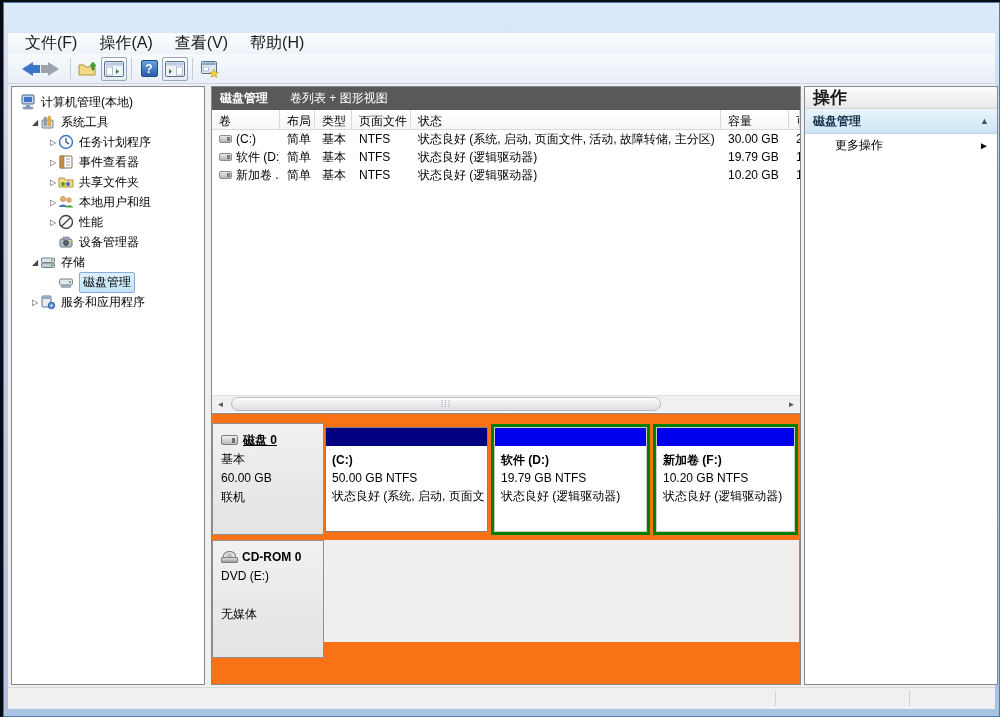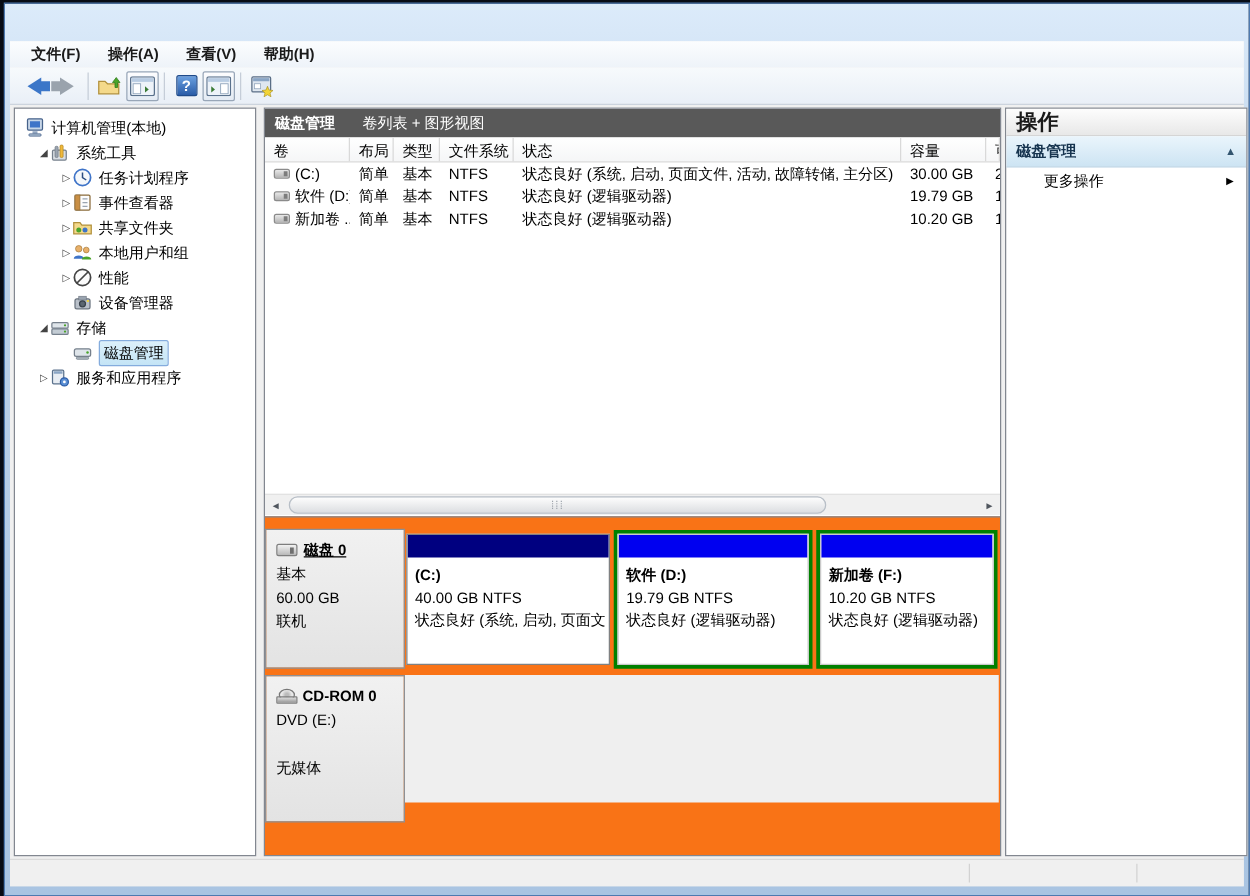--- a/index.html
+++ b/index.html
@@ -16,21 +16,21 @@
   .wbtn{width:30px;height:19px;border:1px solid #65788f;border-radius:3px;
         background:linear-gradient(180deg,#f4f8fc 0%,#dbe6f1 45%,#c0d2e4 46%,#d4e2ef 100%);
         display:flex;align-items:center;justify-content:center;}
   .wbtn.close{width:42px;background:linear-gradient(180deg,#f0a696 0%,#dd6a52 45%,#c43a22 46%,#d2644c 100%);}
   .glyph-min{width:12px;height:3px;background:#3a5776;margin-top:7px;}
   .glyph-max{width:10px;height:8px;border:2px solid #3a5776;background:transparent;}
   .glyph-close{color:#fff;font-weight:bold;font-size:13px;line-height:13px;text-shadow:0 1px 1px #7c1d0e;}
   .win-inner{position:absolute;left:4px;right:4px;top:30px;bottom:7px;background:#f0f0f0;}
   
   .menubar{position:absolute;left:0;right:0;top:0;height:21px;background:linear-gradient(180deg,#fbfdfe,#eef3f9);display:flex;align-items:center;padding-left:6px;}
-  .menu-item{font-size:12px;color:#1a1a1a;padding:3px 11px;font-weight:bold;}
+  .menu-item{font-size:16px;color:#1a1a1a;padding:3px 11px;}
   .toolbar{position:absolute;left:0;right:0;top:21px;height:30px;background:linear-gradient(180deg,#f7fafc,#e9eff7);border-bottom:1px solid #ccd4de;display:flex;align-items:center;padding-left:6px;}
   .tb-sep{width:1px;height:22px;background:#c5cdd8;margin:0 4px;}
   .tb-btn{width:26px;height:24px;display:flex;align-items:center;justify-content:center;position:relative;}
   .tb-btn.framed{border:1px solid #98a6b8;border-radius:2px;background:linear-gradient(180deg,#fdfdfe,#e4ebf4);}
   .arrow-back{width:0;height:0;border-top:7px solid transparent;border-bottom:7px solid transparent;border-right:11px solid #3b76c8;position:relative;}
   .arrow-back:after{content:"";position:absolute;left:10px;top:-4px;width:8px;height:8px;background:#3b76c8;}
   .arrow-fwd{width:0;height:0;border-top:7px solid transparent;border-bottom:7px solid transparent;border-left:11px solid #9aa3ad;position:relative;}
   .arrow-fwd:before{content:"";position:absolute;right:10px;top:-4px;width:8px;height:8px;background:#9aa3ad;}
   .help-box{width:17px;height:17px;background:linear-gradient(180deg,#6aa0e0,#2a5ca8);border:1px solid #1e4a8a;border-radius:2px;color:#fff;font-weight:bold;font-size:12px;display:flex;align-items:center;justify-content:center;}
   
@@ -281,21 +281,21 @@
           <div class="dm-header">
             <span class="b">磁盘管理</span>
             <span>卷列表 + 图形视图</span>
           </div>
 
           <div class="volume-pane">
             <div class="vt-head">
               <div class="vt-hcell cw0">卷</div>
               <div class="vt-hcell cw1">布局</div>
               <div class="vt-hcell cw2">类型</div>
-              <div class="vt-hcell cw3">文件系统</div>
+              <div class="vt-hcell cw3">页面文件</div>
               <div class="vt-hcell cw4">状态</div>
               <div class="vt-hcell cw5">容量</div>
               <div class="vt-hcell cw6">可</div>
             </div>
             <div class="vt-row">
               <div class="vt-cell cw0"><span class="vol-ico"></span><span>(C:)</span></div>
               <div class="vt-cell cw1">简单</div>
               <div class="vt-cell cw2">基本</div>
               <div class="vt-cell cw3">NTFS</div>
               <div class="vt-cell cw4">状态良好 (系统, 启动, 页面文件, 活动, 故障转储, 主分区)</div>
@@ -334,21 +334,21 @@
               <div class="info-line"><span class="drive-ico"></span><span class="disk-name">磁盘 0</span></div>
               <div class="info-line">基本</div>
               <div class="info-line">60.00 GB</div>
               <div class="info-line">联机</div>
             </div>
 
             <div class="part-cell" style="left:113px;top:13px;width:163px;height:105px;">
               <div class="part-band band-primary"></div>
               <div class="part-body">
                 <div class="part-line part-name">(C:)</div>
-                <div class="part-line">40.00 GB NTFS</div>
+                <div class="part-line">50.00 GB NTFS</div>
                 <div class="part-line">状态良好 (系统, 启动, 页面文</div>
               </div>
             </div>
 
             <div class="green-frame" style="left:279px;top:10px;width:159px;height:111px;">
               <div class="inner">
                 <div class="part-band band-logical"></div>
                 <div class="part-body">
                   <div class="part-line part-name">软件  (D:)</div>
                   <div class="part-line">19.79 GB NTFS</div>

